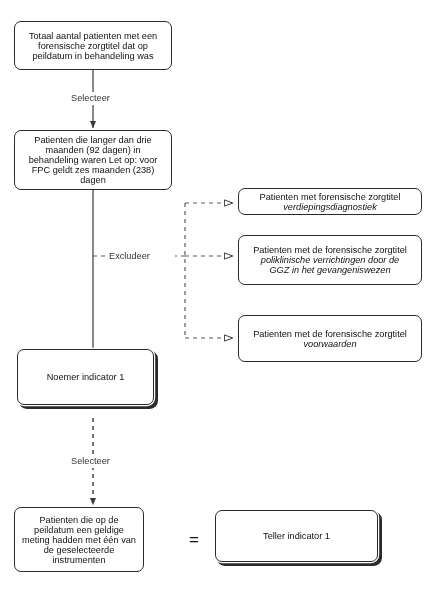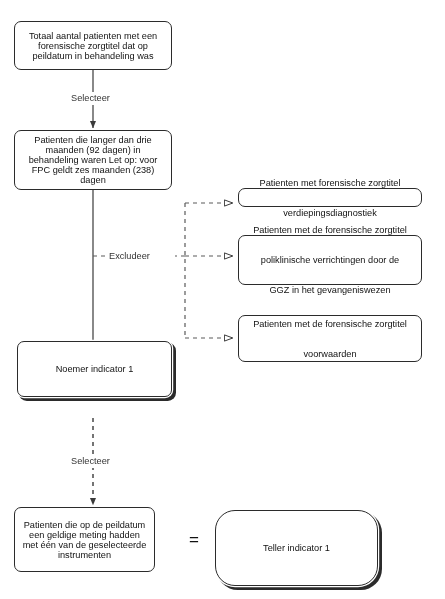--- a/index.html
+++ b/index.html
@@ -24,21 +24,21 @@
     display:flex;
     align-items:center;
     justify-content:center;
     text-align:center;
     color:#111111;
     font-size:9.2px;
     line-height:10px;
     padding:3px 7px;
   }
   .node .txt{display:block;width:100%;}
-  .node .em{display:block;margin-top:20px;}
+  .node .em{font-style:italic;display:block;}
   
   .node.dbl{
     box-shadow:0 0 0 1.2px #ffffff, 2.8px 2.8px 0 1.2px #2b2b2b;
   }
   .node.dbl2{
     box-shadow:0 0 0 1.2px #ffffff, 2.8px 2.8px 0 1.2px #2b2b2b;
   }
   
   .svg-layer{
     position:absolute;
@@ -115,21 +115,21 @@
   <div class="node" style="left:14px; top:130px; width:158px; height:60px;">
     <span class="txt">
       <span>Patienten die langer dan drie</span>
       <span>maanden (92 dagen) in</span>
       <span>behandeling waren</span>
       <span>Let op: voor FPC geldt zes</span>
       <span>maanden (238) dagen</span>
     </span>
   </div>
 
-  <div class="node" style="left:238px; top:188px; width:184px; height:19px;">
+  <div class="node" style="left:238px; top:188px; width:184px; height:27px;">
     <span class="txt">
       <span>Patienten met forensische zorgtitel</span>
       <span class="em">verdiepingsdiagnostiek</span>
     </span>
   </div>
 
   <div class="node" style="left:238px; top:235px; width:184px; height:50px;">
     <span class="txt">
       <span>Patienten met de forensische zorgtitel</span>
       <span class="em">poliklinische verrichtingen door de</span>
@@ -137,30 +137,30 @@
     </span>
   </div>
 
   <div class="node" style="left:238px; top:315px; width:184px; height:47px;">
     <span class="txt">
       <span>Patienten met de forensische zorgtitel</span>
       <span class="em">voorwaarden</span>
     </span>
   </div>
 
-  <div class="node dbl" style="left:17px; top:341px; width:155px; height:56px;">
+  <div class="node dbl" style="left:17px; top:349px; width:137px; height:56px;">
     <span class="txt">Noemer indicator 1</span>
   </div>
 
-  <div class="node" style="left:14px; top:507px; width:141px; height:65px;">
+  <div class="node" style="left:14px; top:507px; width:130px; height:65px;">
     <span class="txt">
       <span>Patienten die op de peildatum een</span>
       <span>geldige meting hadden met één</span>
       <span>van de geselecteerde</span>
       <span>instrumenten</span>
     </span>
   </div>
 
-  <div class="node dbl2" style="left:215px; top:510px; width:163px; height:76px;border-radius:20px;">
+  <div class="node dbl2" style="left:215px; top:510px; width:163px; height:52px;">
     <span class="txt">Teller indicator 1</span>
   </div>
 
 </div>
 
 </body></html>

